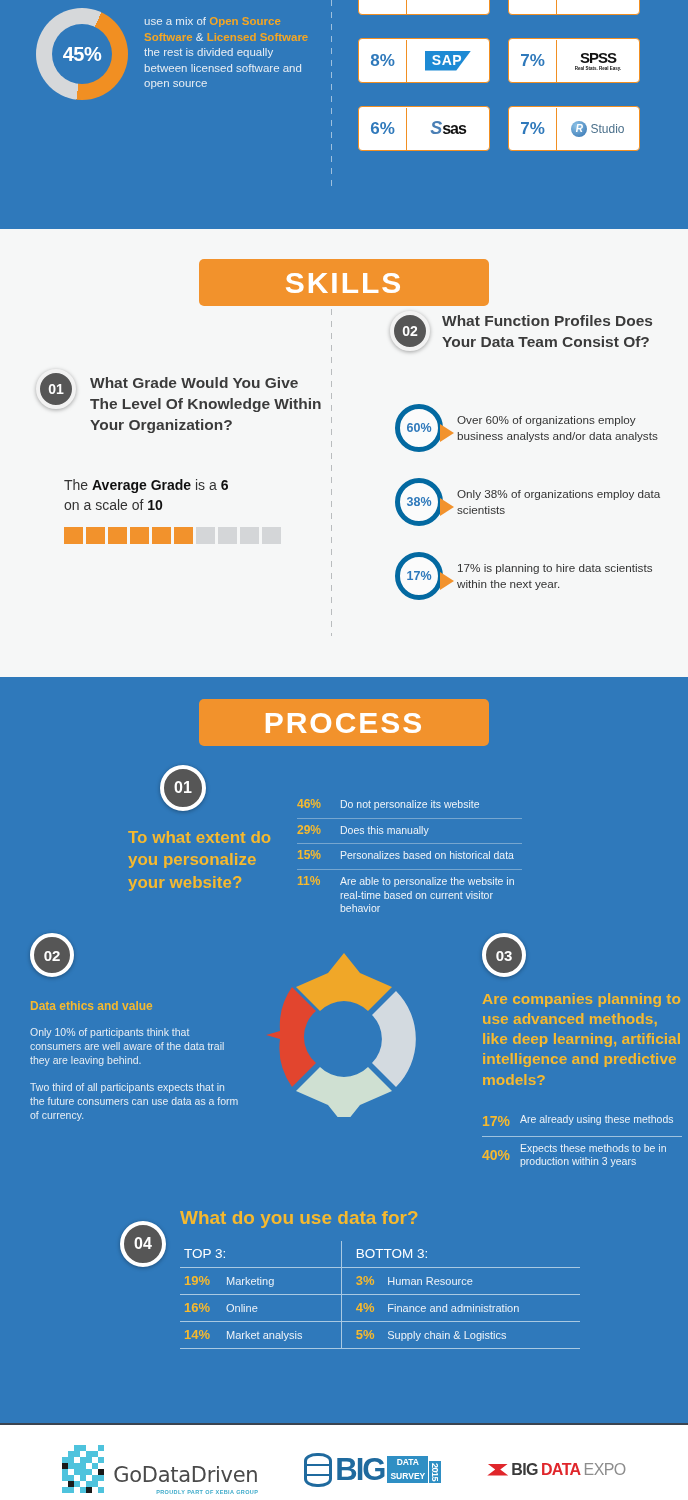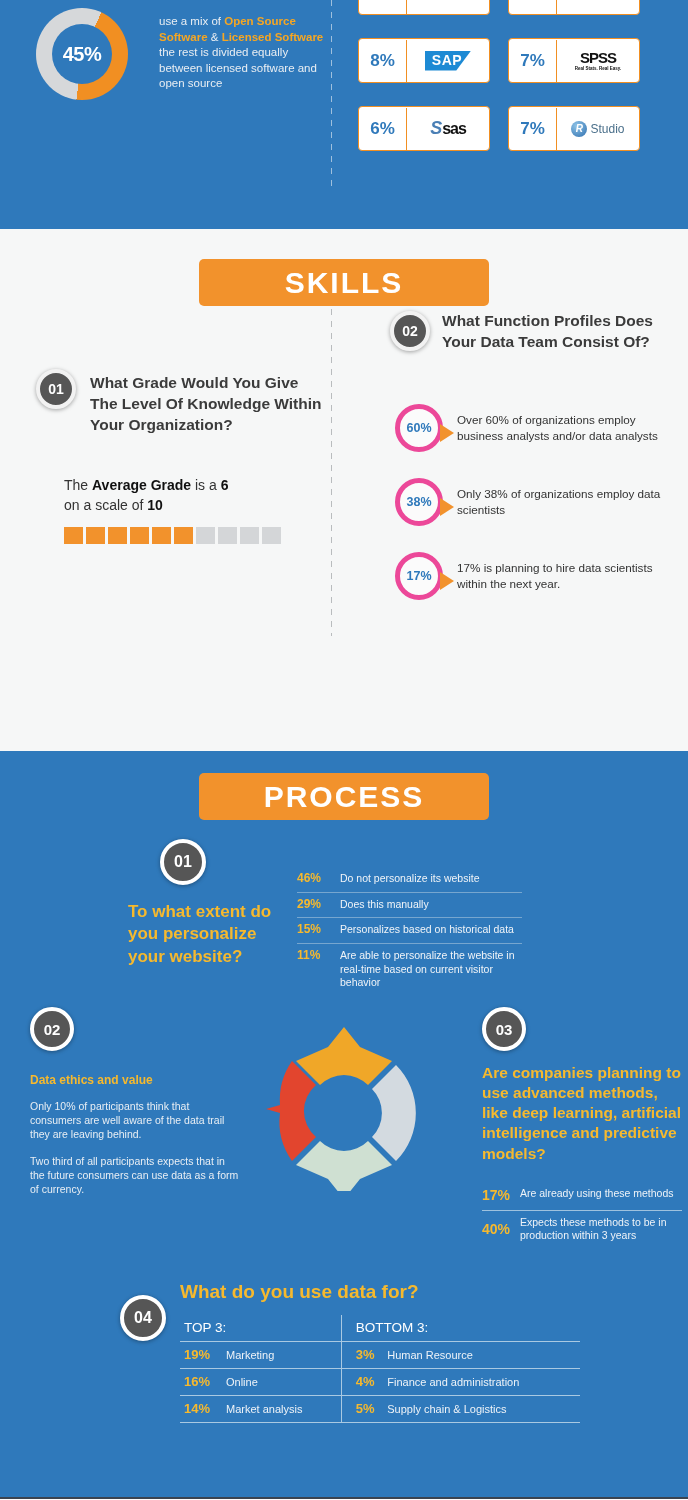--- a/index.html
+++ b/index.html
@@ -33,21 +33,21 @@
   }
   .donut45 .val{
     position:absolute; left:0; top:0; width:92px; height:92px;
     display:flex; align-items:center; justify-content:center;
     color:#fff; font-size:20px; font-weight:bold; z-index:3;
     letter-spacing:-0.5px;
   }
 
   .mix-text{
     position:absolute; left:144px; top:14px; width:166px;
-    color:#e9eef3; font-size:11.5px; line-height:1.35;margin-left:15px;
+    color:#e9eef3; font-size:11.5px; line-height:1.35;
   }
   .mix-text b{ color:#f5a623; }
 
   .v-dash{
     position:absolute; left:331px; top:0; width:1px; height:190px;
     background:repeating-linear-gradient(to bottom,
       #9fc0dd 0 6px, transparent 6px 12px);
   }
 
   .tool-grid{
@@ -79,21 +79,21 @@
     font-weight:bold; color:#111; letter-spacing:-1px;}
   .lg-sas .s{ color:#4a7fb5; font-size:18px; font-style:italic; }
   .lg-rstudio{ display:flex; align-items:center; gap:3px; font-size:12px; color:#4a6f8a;}
   .lg-rstudio .r{
     width:16px;height:16px;border-radius:50%;
     background:radial-gradient(circle at 35% 30%, #8fc4e8, #2f6fae);
     color:#fff;font-size:10px;font-weight:bold;font-style:italic;
     display:flex;align-items:center;justify-content:center;}
 
   
-  #skills { height:522px; }
+  #skills { height:448px; }
 
   .band{
     position:absolute; left:50%; transform:translateX(-50%);
     background:#f2922c; border-radius:5px;
     color:#fff; text-align:center;
     font-weight:bold; letter-spacing:2px;
     display:flex; align-items:center; justify-content:center;
   }
   .band.skills{ top:30px; width:290px; height:47px; font-size:30px; }
   .band.process{ top:22px; width:290px; height:47px; font-size:30px; }
@@ -125,21 +125,21 @@
   .grade-bar span{ width:19px; height:17px; background:#d4d6d8; display:block;}
   .grade-bar span.on{ background:#f2922c; }
 
   .q2-wrap{ position:absolute; left:390px; top:82px; display:flex; gap:12px; width:280px;}
   .q2-title{ font-size:15.5px; font-weight:bold; color:#3b3b3b; line-height:1.35;}
 
   .bubbles{ position:absolute; left:395px; top:175px; width:285px;}
   .bubble-row{ display:flex; align-items:center; gap:14px; margin-bottom:26px;}
   .bubble{
     position:relative; width:48px; height:48px; flex:0 0 48px;
-    border-radius:50%; border:5px solid #ec4899; background:#fbfbfb;
+    border-radius:50%; border:5px solid #0369a1; background:#fbfbfb;
     display:flex; align-items:center; justify-content:center;
     color:#2f79bb; font-size:12.5px; font-weight:bold;
   }
   .bubble::after{
     content:""; position:absolute; right:-16px; top:15px;
     border-top:9px solid transparent; border-bottom:9px solid transparent;
     border-left:14px solid #f2922c;
   }
   .bubble-text{ font-size:11.7px; color:#333; line-height:1.33; }
 

